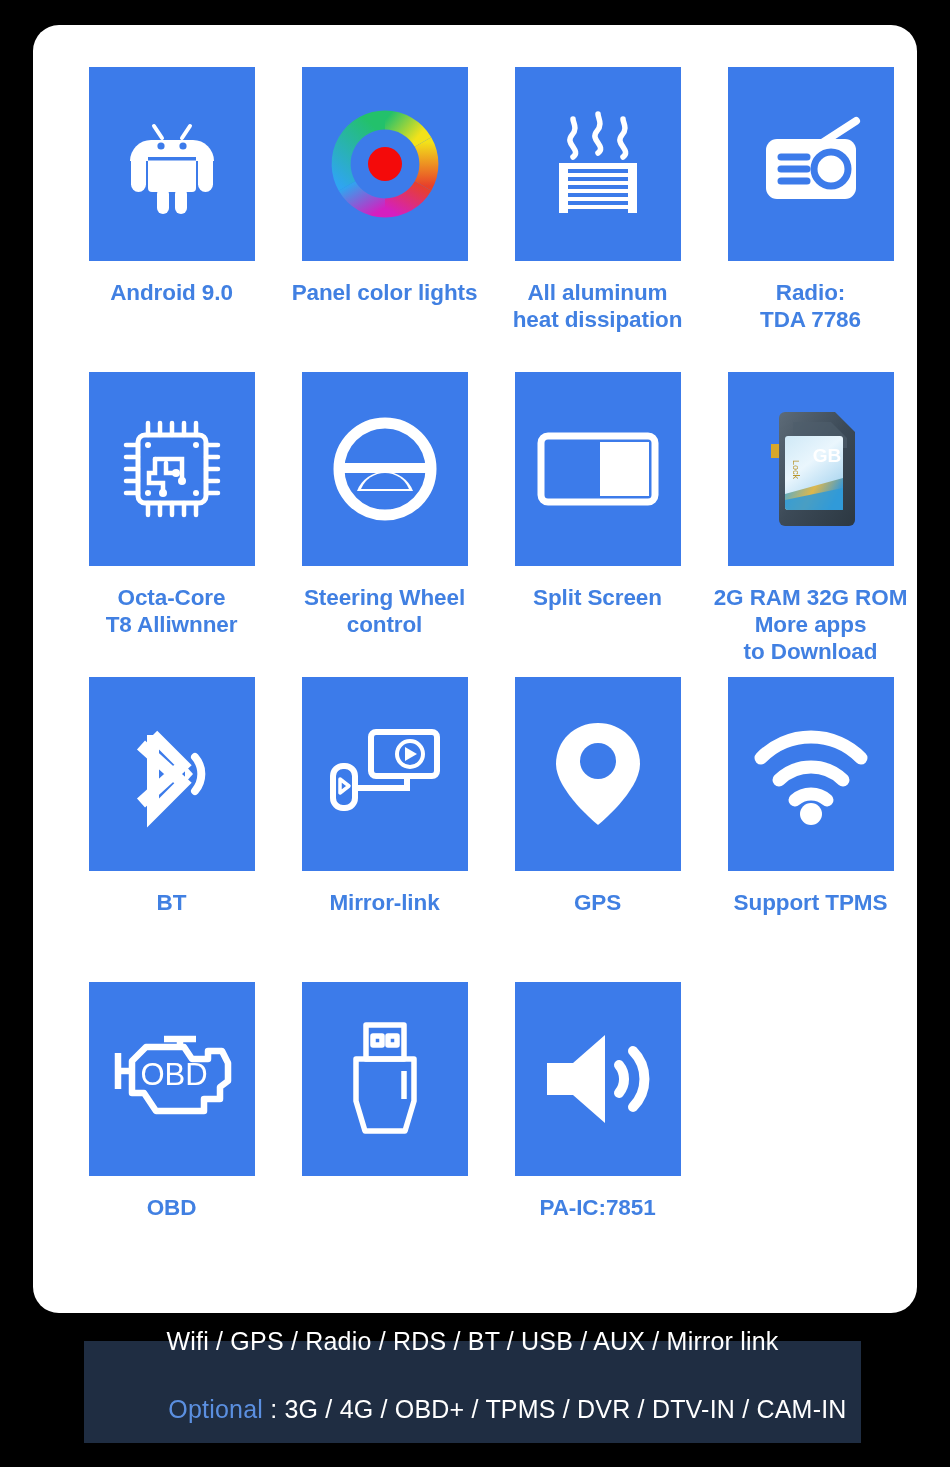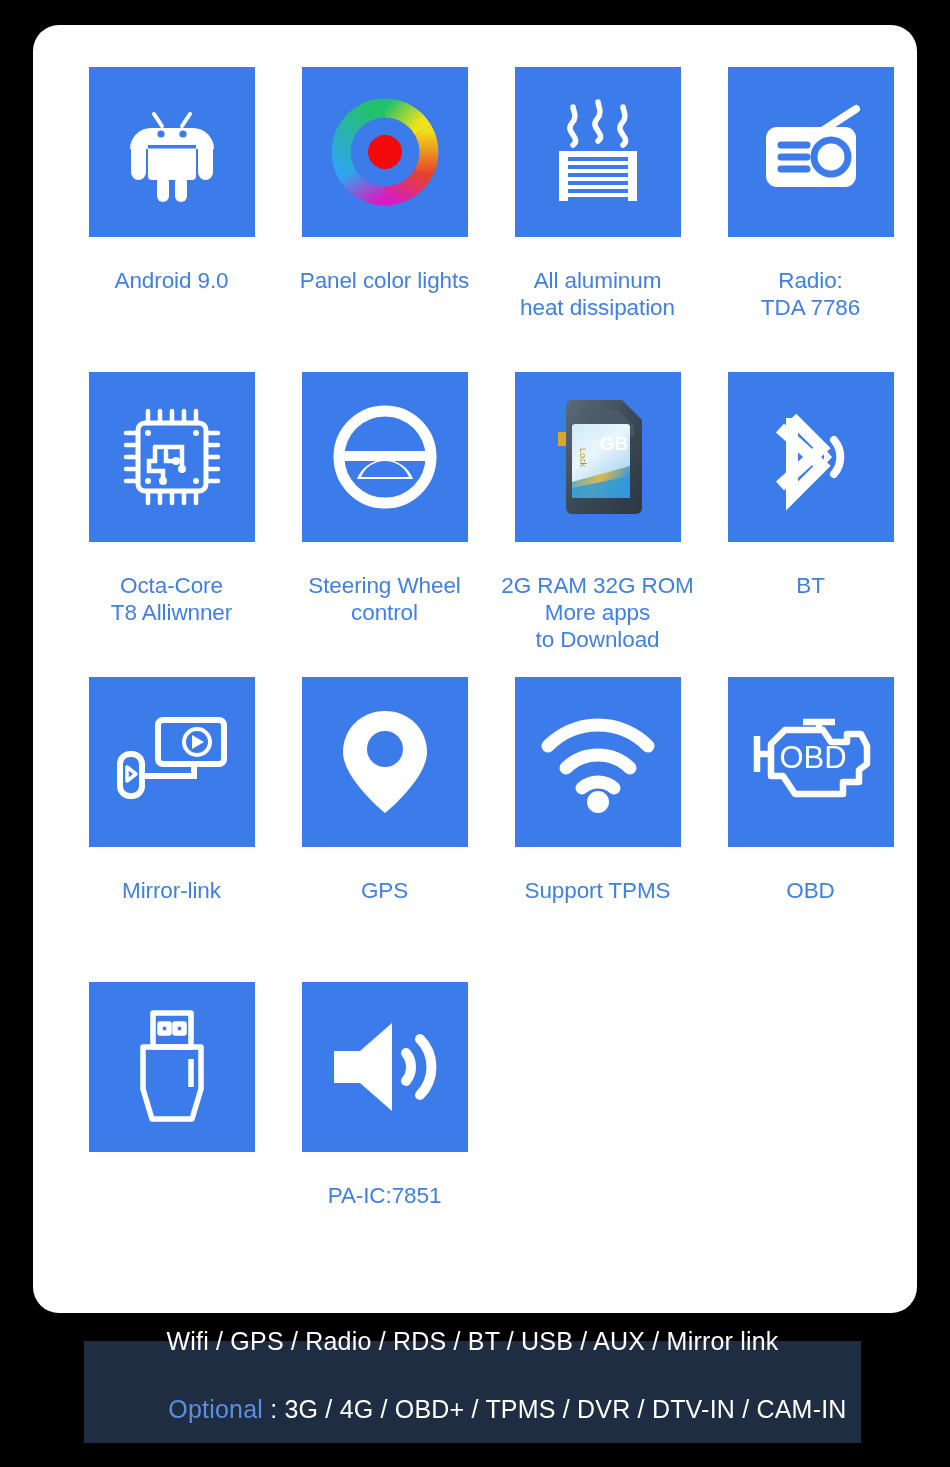--- a/index.html
+++ b/index.html
@@ -33,34 +33,35 @@
   }
   .cell{
     position:relative;
     height:300px;
     display:flex;
     flex-direction:column;
     align-items:center;
   }
   .cell.r4{height:305px;}
   .tile{
-    width:166px;height:170px;
+    width:166px;height:194px;
     background:#3c7bea;
     display:flex;align-items:center;justify-content:center;
     flex:0 0 auto;
   }
   .tile svg{display:block;}
   .label{
-    margin-top:30px;
+    margin-top:18px;
     color:#4180e2;
     font-size:22.5px;
     line-height:27px;
     text-align:center;
     white-space:pre-line;
     letter-spacing:-0.1px;
+    font-weight:bold;
   }
 
   
   .banner{
     position:absolute;
     left:84px;top:1341px;
     width:777px;height:102px;
     background:#1f2d42;
     display:flex;
     flex-direction:column;
@@ -251,20 +252,31 @@
             <path d="M30 80 a30 30 0 0 1 56 0 z" fill="#ffffff"></path>
             <path d="M34 78 a26 26 0 0 1 48 0 z" fill="#3c7bea"></path>
             <path d="M58 62 L58 104" stroke="#ffffff" stroke-width="0"></path>
           </svg>
           </span>
         </div>
         <div class="label">Steering Wheel
 control</div>
       </div>
 
+      <div class="cell">
+        <div class="tile">
+          <span>
+          <svg width="124" height="90" viewBox="0 0 124 90">
+            <rect x="5" y="12" width="114" height="66" rx="7" fill="none" stroke="#ffffff" stroke-width="7"></rect>
+            <rect x="64" y="18" width="49" height="54" fill="#ffffff"></rect>
+          </svg>
+          </span>
+        </div>
+        <div class="label">Split Screen</div>
+      </div>
 
       <div class="cell">
         <div class="tile">
           <span>
           <svg width="96" height="122" viewBox="0 0 96 122">
             <defs>
               <linearGradient id="sdbody" x1="0" y1="0" x2="1" y2="1">
                 <stop offset="0" stop-color="#5d6b78"></stop>
                     <stop offset="0.5" stop-color="#3c4a57"></stop>
                     <stop offset="1" stop-color="#2c3842"></stop>

